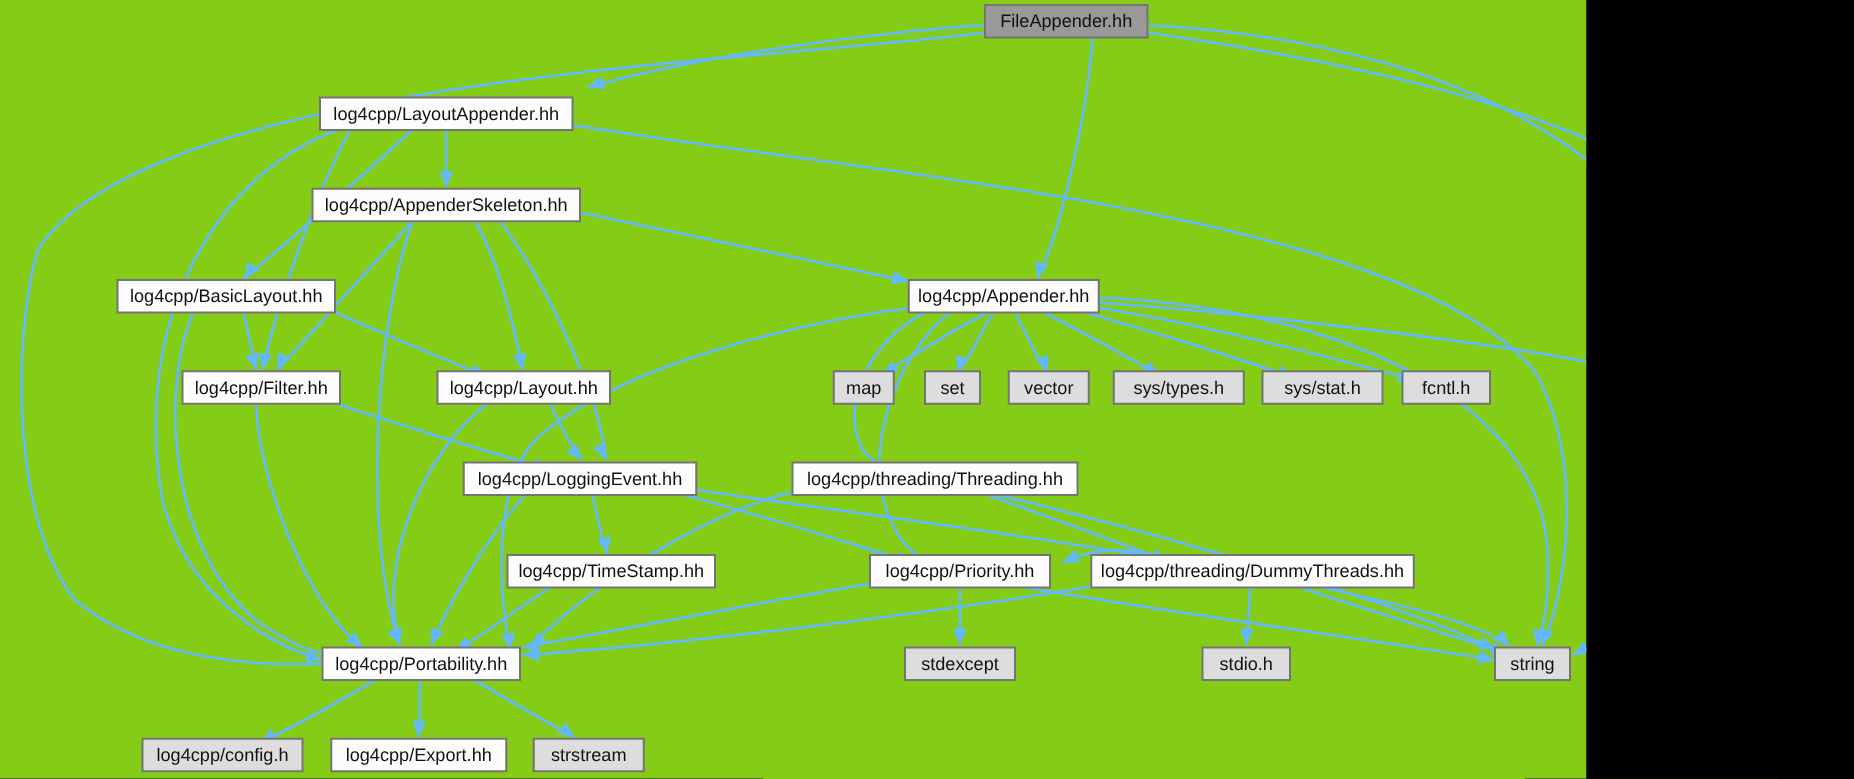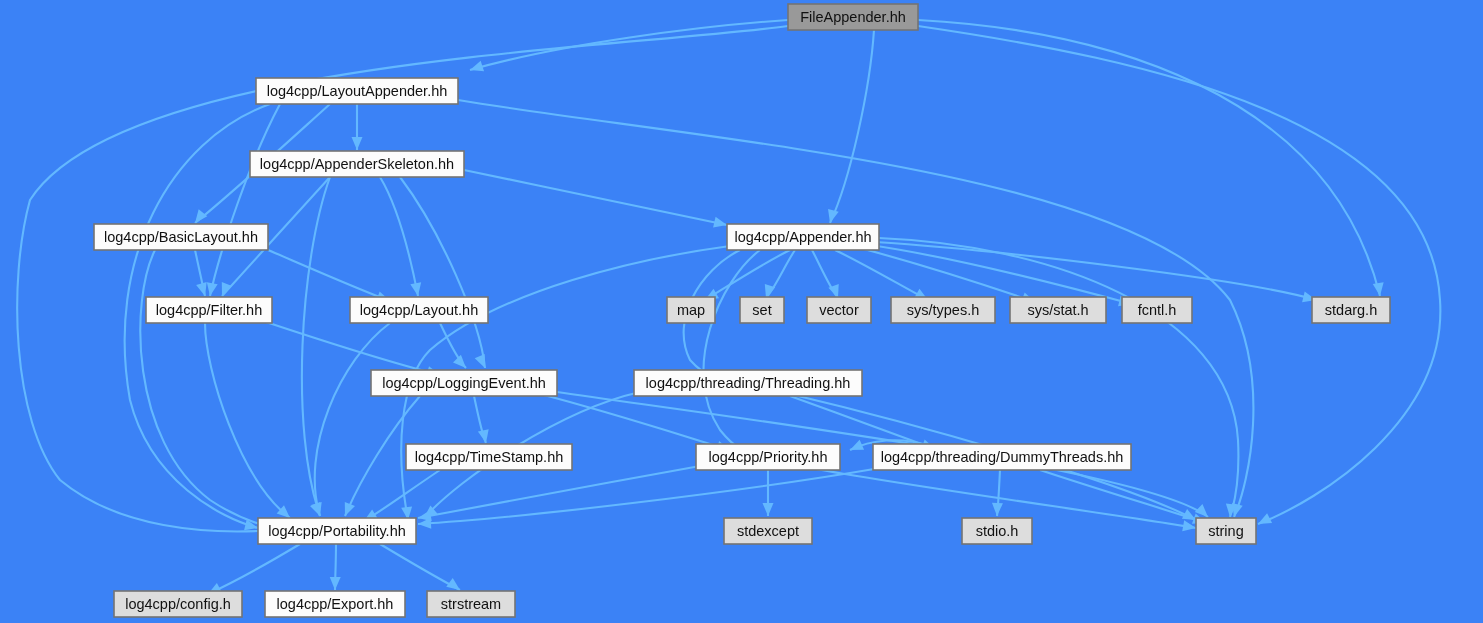--- a/index.html
+++ b/index.html
@@ -2,23 +2,23 @@
 <html><head>
 <meta charset="utf-8">
 <style>
   html, body {
     margin: 0;
     padding: 0;
     background: #000000;
   }
   #graph-root {
     position: relative;
-    width: 1483px;
+    width: 1269px;
     height: 623px;
-    background: #3b82f6;
+    background: #84cc16;
     overflow: hidden;
     font-family: "Liberation Sans", sans-serif;
   }
   svg#graph-svg {
     position: absolute;
     left: 0;
     top: 0;
     width: 1483px;
     height: 623px;
     display: block;

